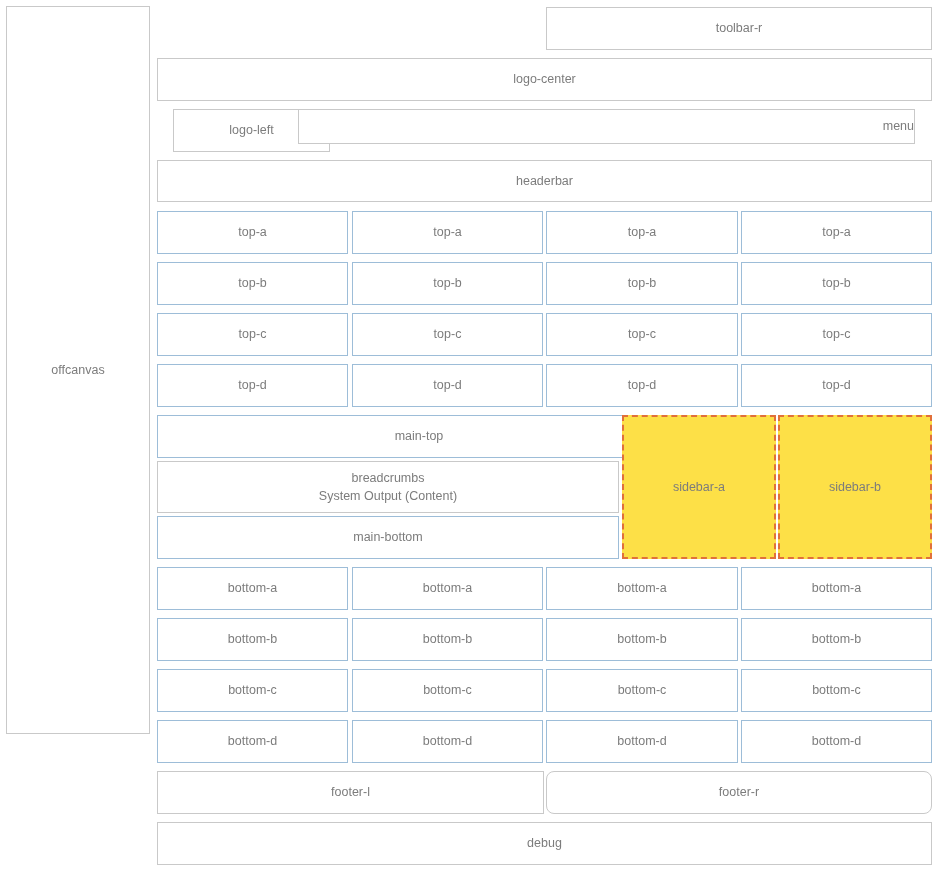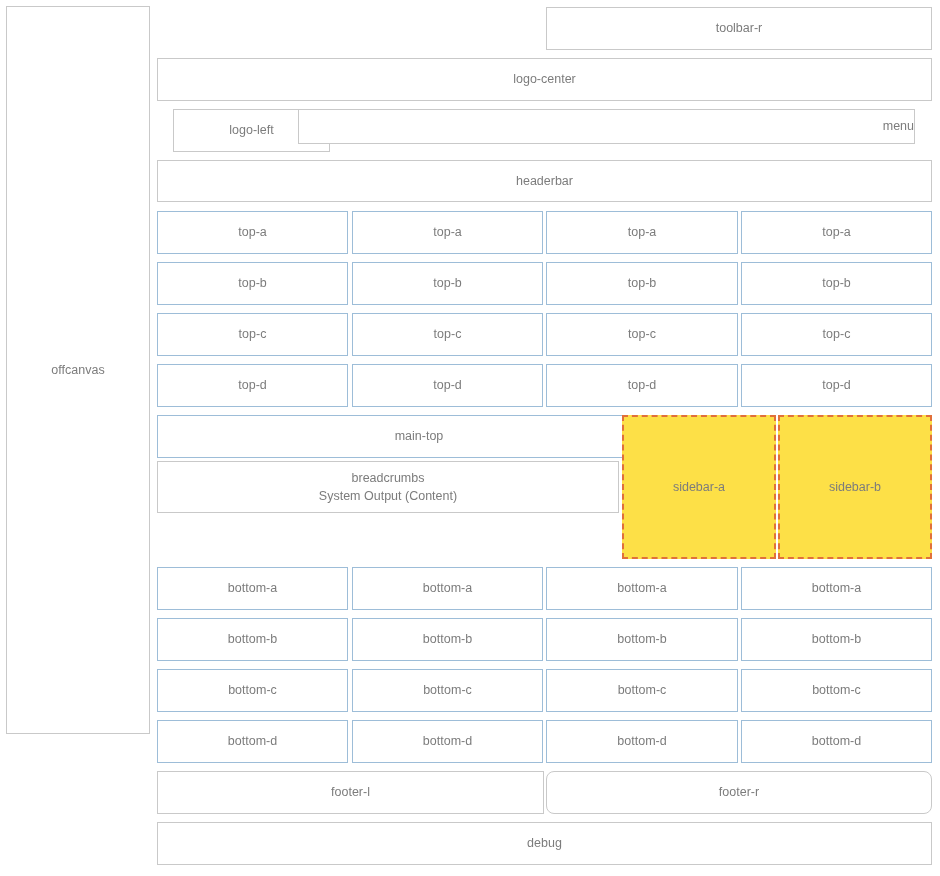--- a/index.html
+++ b/index.html
@@ -126,20 +126,23 @@
     <span class="lbl">top-d</span>
   </div>
 
   <div class="blk blue" style="left:157px; top:415px; width:524px; height:43px;">
     <span class="lbl">main-top</span>
   </div>
   <div class="blk gray" style="left:157px; top:461px; width:462px; height:52px;">
     <span class="lbl">breadcrumbs
 System Output (Content)</span>
   </div>
+  <div class="blk blue" style="left:157px; top:516px; width:462px; height:43px;">
+    <span class="lbl">main-bottom</span>
+  </div>
 
   <div class="blk dashed" style="left:622px; top:415px; width:154px; height:144px;">
     <span class="lbl">sidebar-a</span>
   </div>
   <div class="blk dashed" style="left:778px; top:415px; width:154px; height:144px;">
     <span class="lbl">sidebar-b</span>
   </div>
 
   <div class="blk blue" style="left:157px; top:567px; width:191px; height:43px;">
     <span class="lbl">bottom-a</span>

